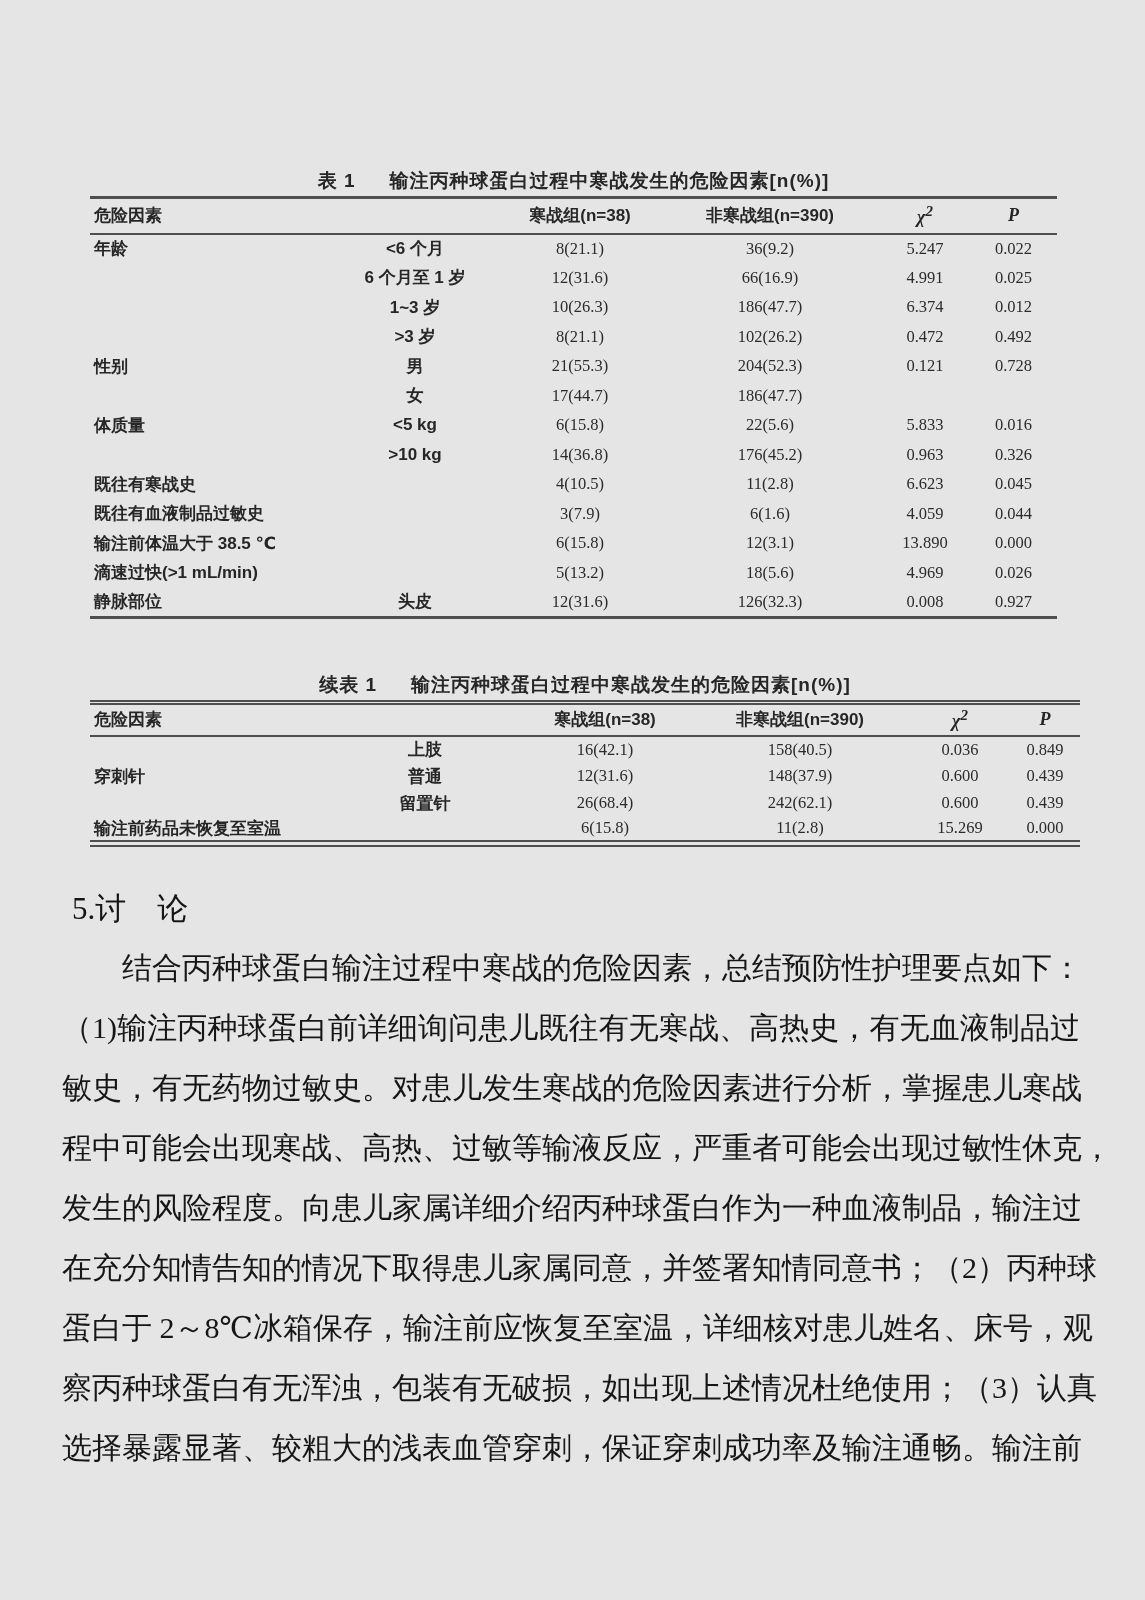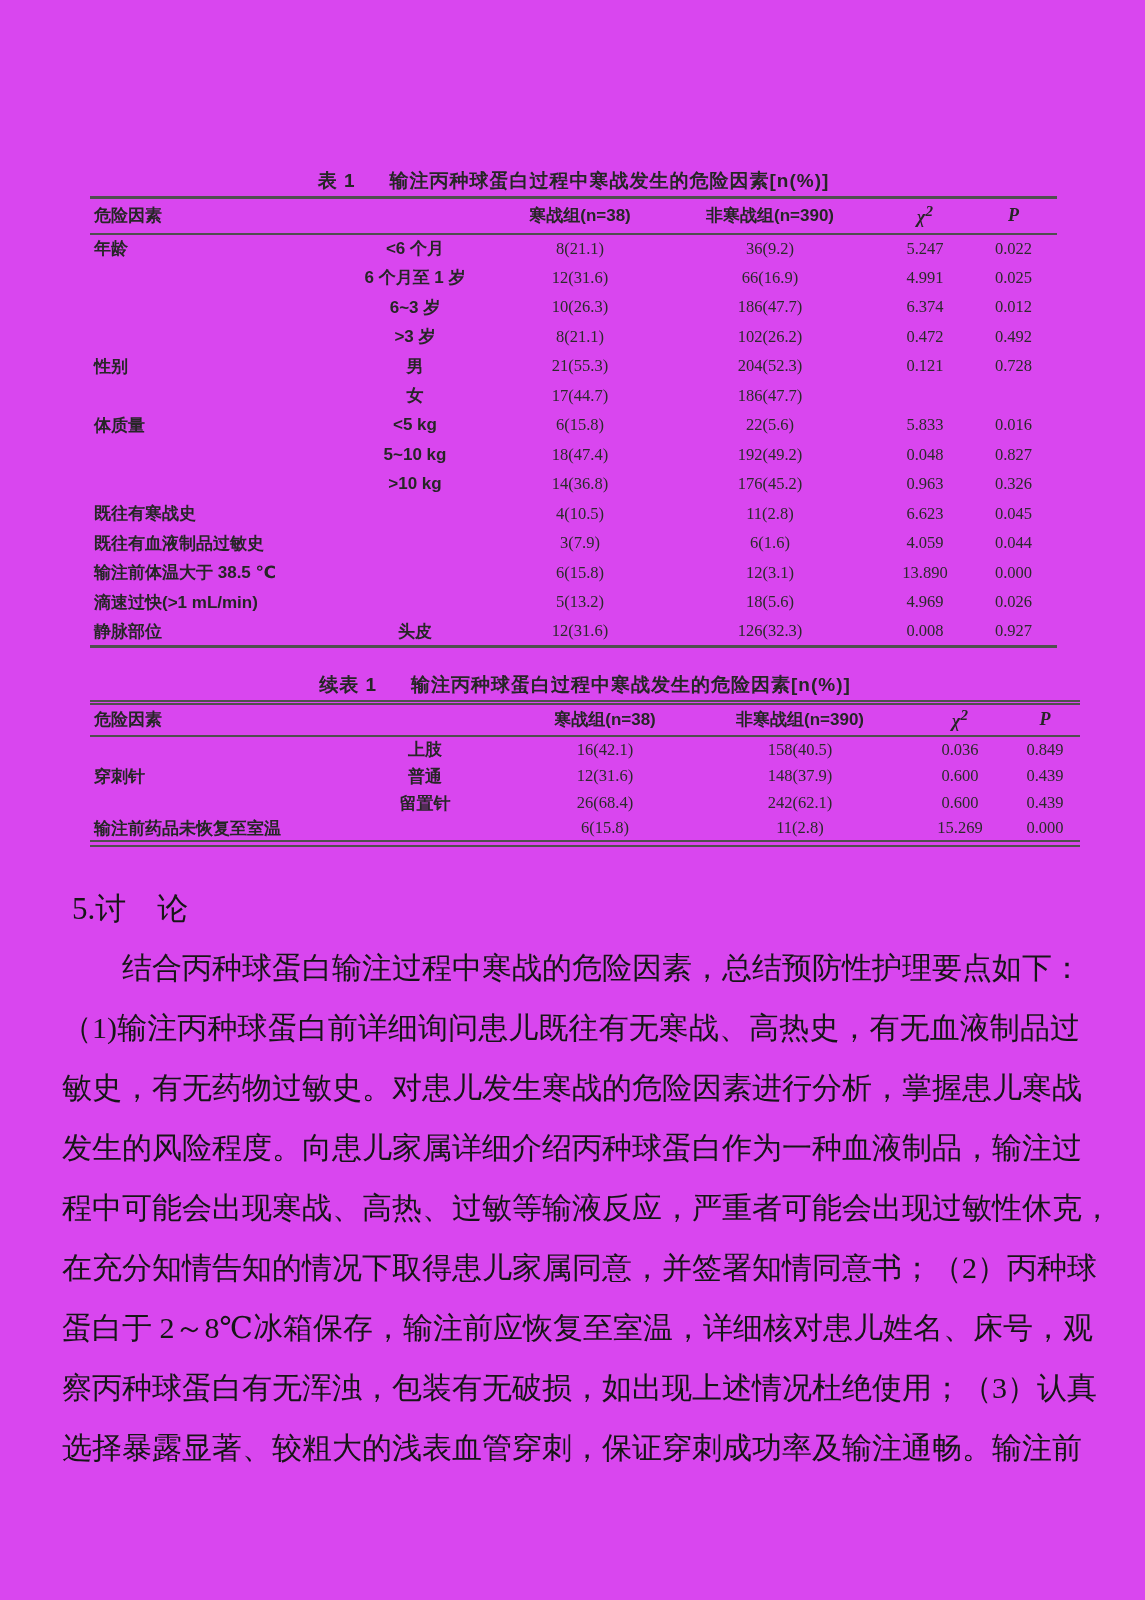--- a/index.html
+++ b/index.html
@@ -1,21 +1,21 @@
 <!DOCTYPE html>
 <html lang="zh"><head>
 <meta charset="utf-8">
 <style>
   * { margin: 0; padding: 0; box-sizing: border-box; }
   html, body { background: #ffffff; }
   .page {
     position: relative;
     width: 1145px;
     height: 1600px;
-    background: #d946ef;
+    background: #e5e5e5;
     overflow: hidden;
     color: #1f1f1f;
     font-family: "Liberation Serif", "DejaVu Serif", serif;
   }
 
   
   .tbl-title {
     position: absolute;
     text-align: center;
     font-family: "Liberation Sans", "DejaVu Sans", sans-serif;
@@ -135,21 +135,21 @@
         <tr>
           <td class="cell-group"></td>
           <td class="cell-sub">6 个月至 1 岁</td>
           <td class="cell-chill">12(31.6)</td>
           <td class="cell-non">66(16.9)</td>
           <td class="cell-chi">4.991</td>
           <td class="cell-p">0.025</td>
         </tr>
         <tr>
           <td class="cell-group"></td>
-          <td class="cell-sub">6~3 岁</td>
+          <td class="cell-sub">1~3 岁</td>
           <td class="cell-chill">10(26.3)</td>
           <td class="cell-non">186(47.7)</td>
           <td class="cell-chi">6.374</td>
           <td class="cell-p">0.012</td>
         </tr>
         <tr>
           <td class="cell-group"></td>
           <td class="cell-sub">&gt;3 岁</td>
           <td class="cell-chill">8(21.1)</td>
           <td class="cell-non">102(26.2)</td>
@@ -172,28 +172,20 @@
           <td class="cell-chi"></td>
           <td class="cell-p"></td>
         </tr>
         <tr>
           <td class="cell-group">体质量</td>
           <td class="cell-sub">&lt;5 kg</td>
           <td class="cell-chill">6(15.8)</td>
           <td class="cell-non">22(5.6)</td>
           <td class="cell-chi">5.833</td>
           <td class="cell-p">0.016</td>
-        </tr>
-        <tr>
-          <td class="cell-group"></td>
-          <td class="cell-sub">5~10 kg</td>
-          <td class="cell-chill">18(47.4)</td>
-          <td class="cell-non">192(49.2)</td>
-          <td class="cell-chi">0.048</td>
-          <td class="cell-p">0.827</td>
         </tr>
         <tr>
           <td class="cell-group"></td>
           <td class="cell-sub">&gt;10 kg</td>
           <td class="cell-chill">14(36.8)</td>
           <td class="cell-non">176(45.2)</td>
           <td class="cell-chi">0.963</td>
           <td class="cell-p">0.326</td>
         </tr>
         <tr>
@@ -296,21 +288,21 @@
           <td class="cell-p">0.000</td>
         </tr>
       </tbody>
   </table>
 
   <div class="disc-heading">5.讨　论</div>
   <div class="disc-body" id="disc-body">
       <div class="disc-line indent">结合丙种球蛋白输注过程中寒战的危险因素，总结预防性护理要点如下：</div>
       <div class="disc-line">（1)输注丙种球蛋白前详细询问患儿既往有无寒战、高热史，有无血液制品过</div>
       <div class="disc-line">敏史，有无药物过敏史。对患儿发生寒战的危险因素进行分析，掌握患儿寒战</div>
+      <div class="disc-line">程中可能会出现寒战、高热、过敏等输液反应，严重者可能会出现过敏性休克，</div>
       <div class="disc-line">发生的风险程度。向患儿家属详细介绍丙种球蛋白作为一种血液制品，输注过</div>
-      <div class="disc-line">程中可能会出现寒战、高热、过敏等输液反应，严重者可能会出现过敏性休克，</div>
       <div class="disc-line">在充分知情告知的情况下取得患儿家属同意，并签署知情同意书；（2）丙种球</div>
       <div class="disc-line">蛋白于 2～8℃冰箱保存，输注前应恢复至室温，详细核对患儿姓名、床号，观</div>
       <div class="disc-line">察丙种球蛋白有无浑浊，包装有无破损，如出现上述情况杜绝使用；（3）认真</div>
       <div class="disc-line">选择暴露显著、较粗大的浅表血管穿刺，保证穿刺成功率及输注通畅。输注前</div>
     </div>
 
 </div>
 
 </body></html>

